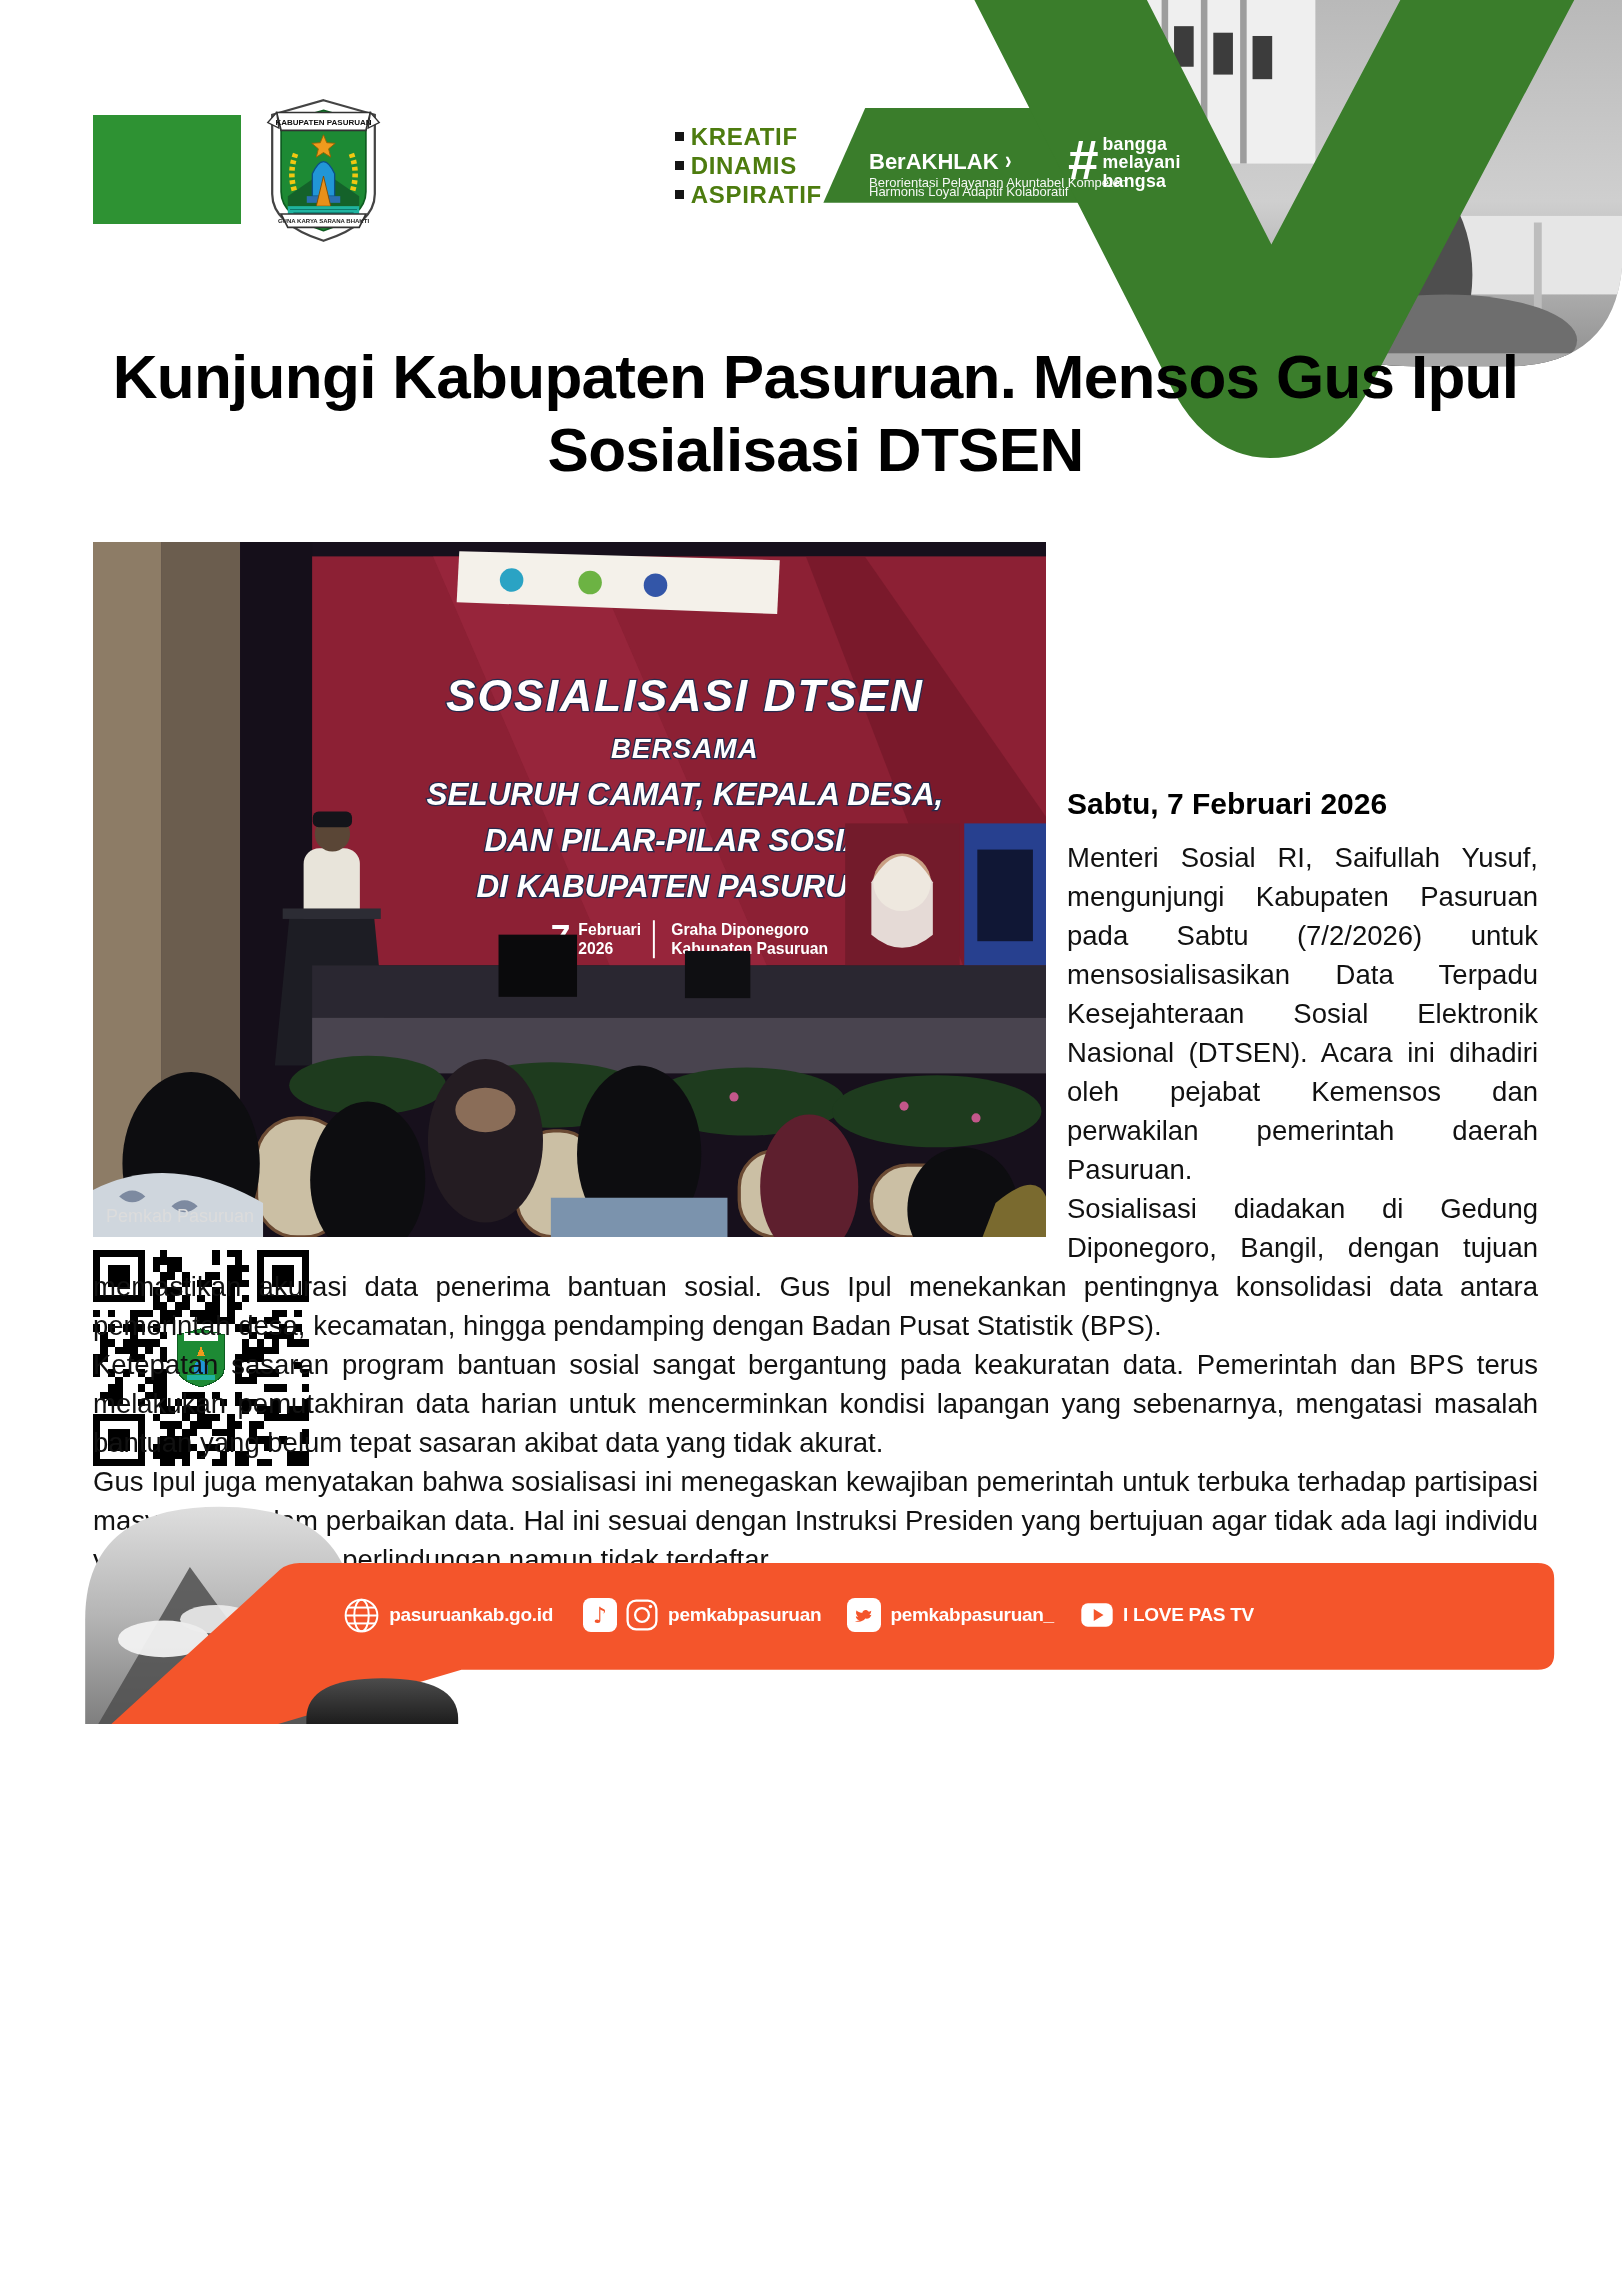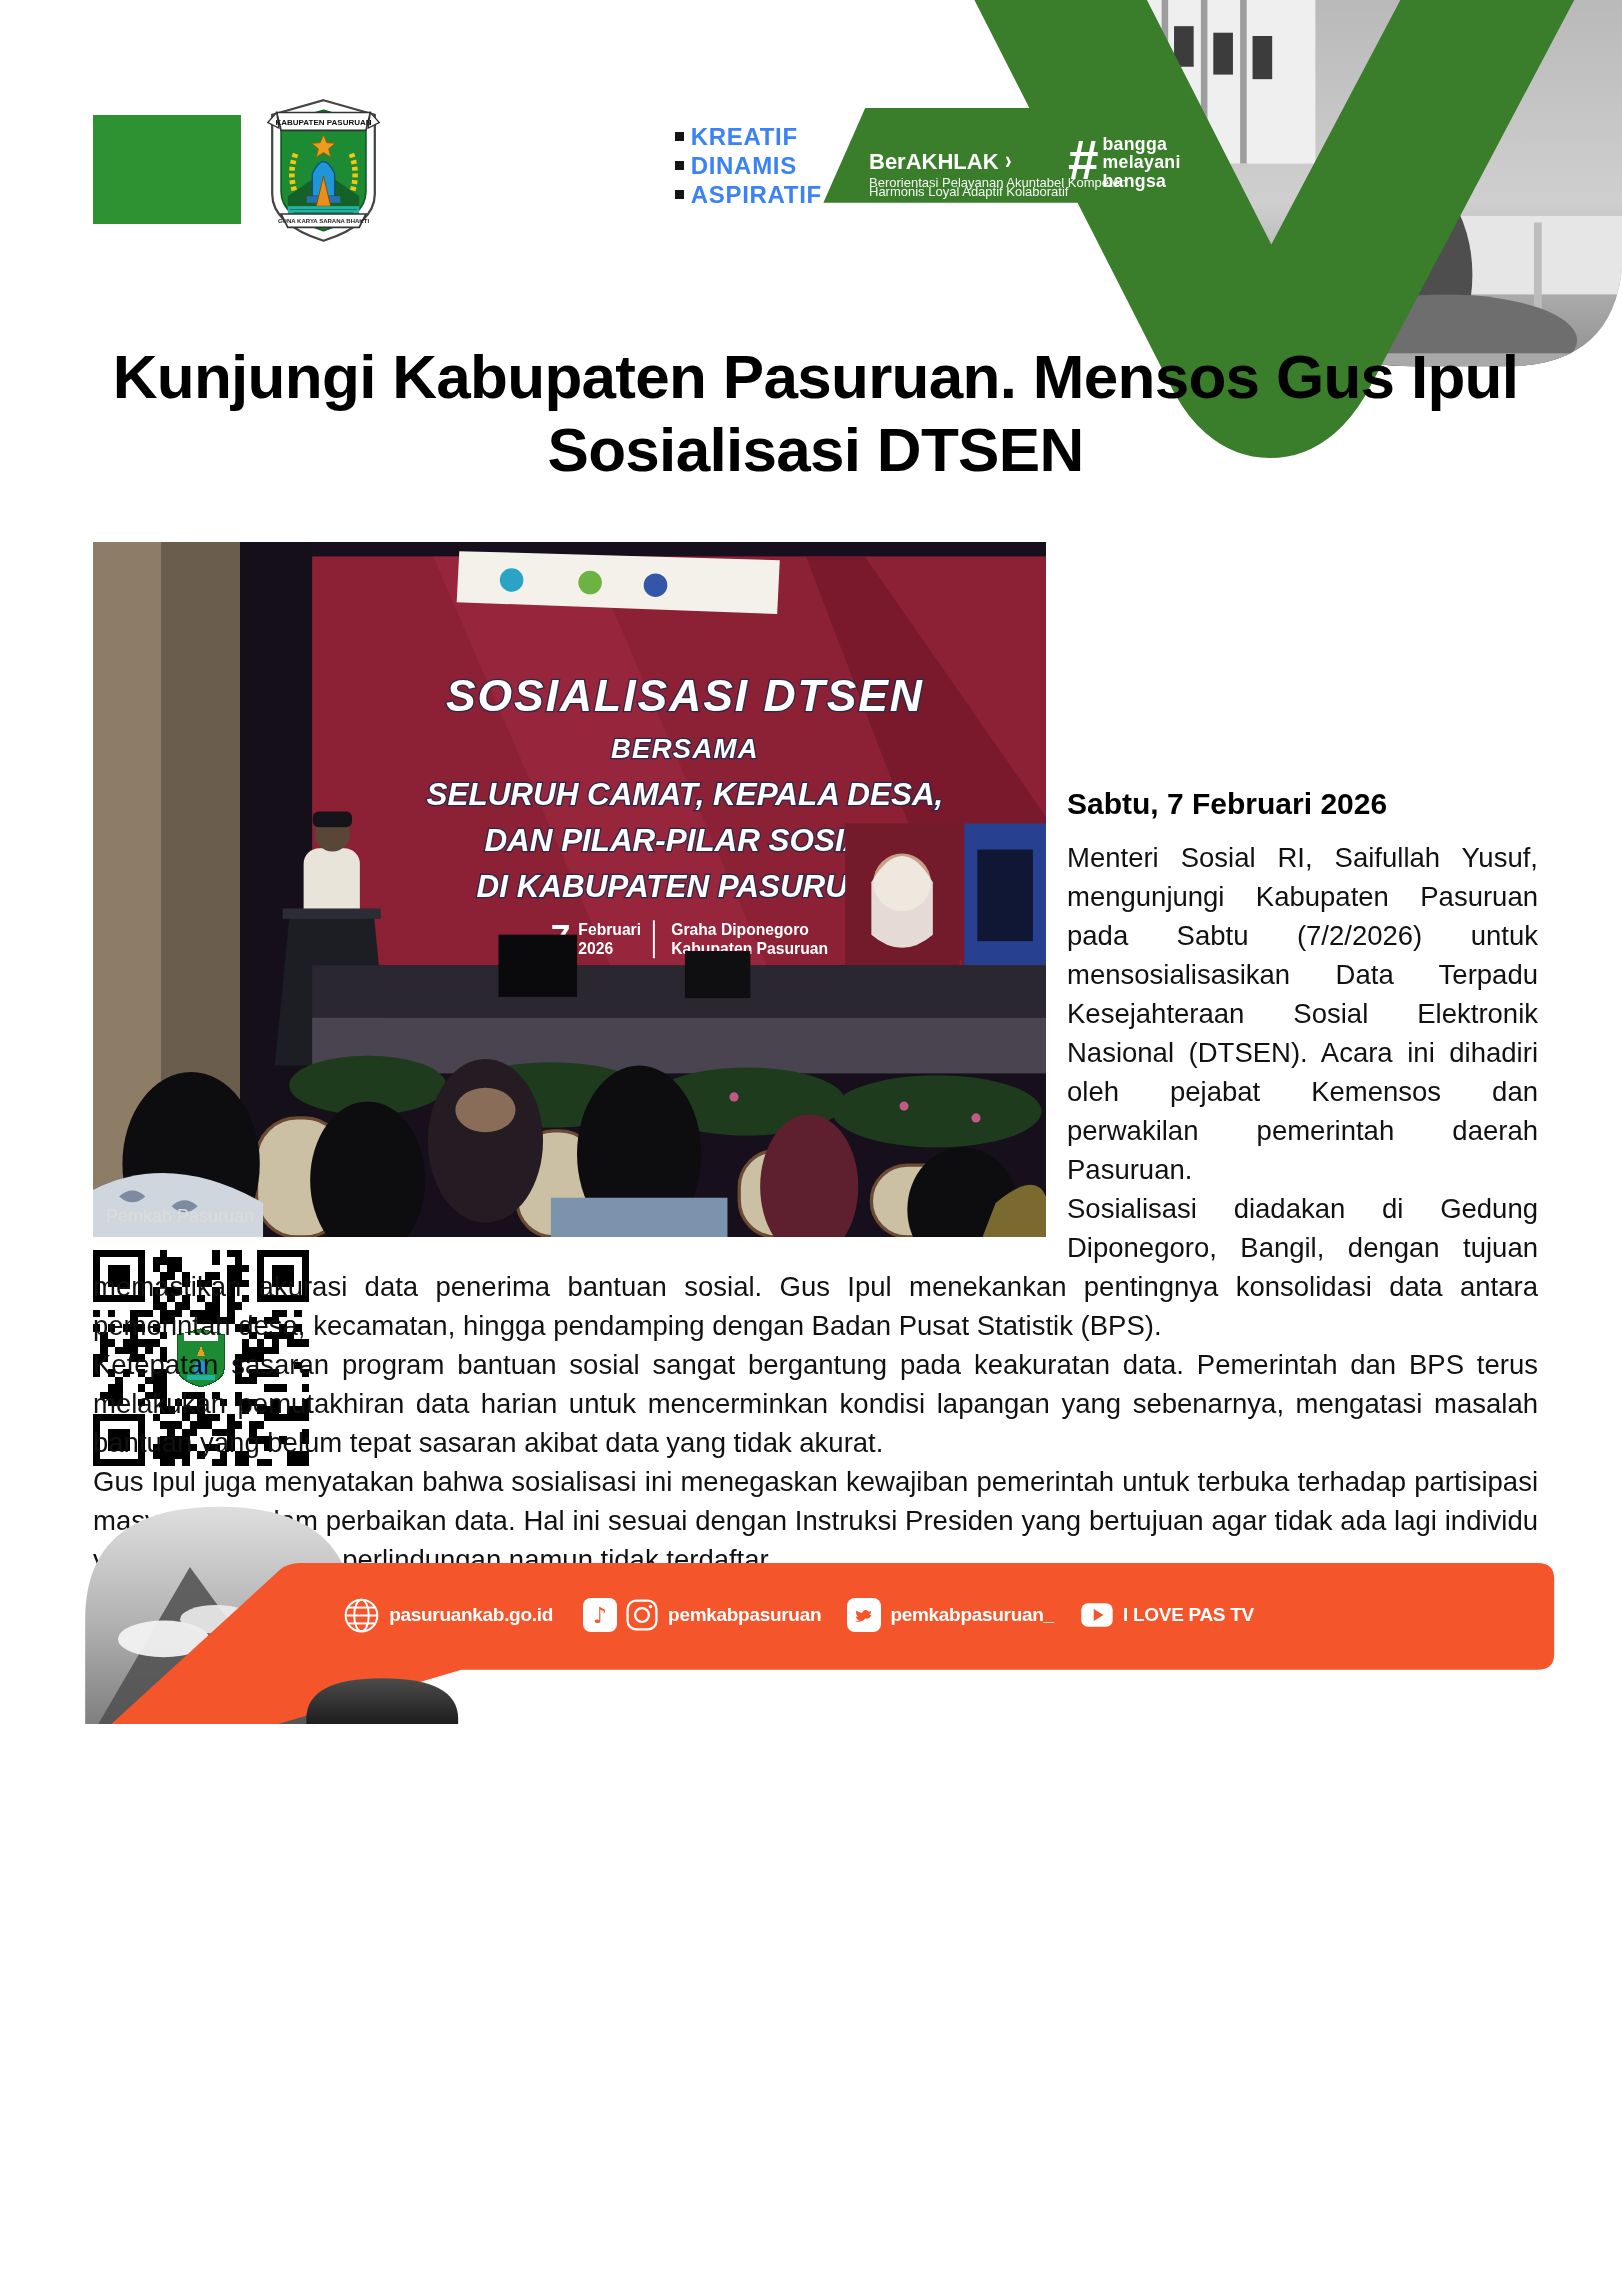--- a/index.html
+++ b/index.html
@@ -8,21 +8,21 @@
   .page{position:relative;width:1623px;height:1724px;background:#fff;}
 
   
   .masthead{position:absolute;top:0;left:0;width:1623px;height:458px;}
   .green-block{position:absolute;left:93px;top:115px;width:148px;height:109px;background:#2E9233;}
   .emblem{position:absolute;left:255px;top:98px;width:137px;height:145px;}
   .brand{position:absolute;left:400px;top:98px;line-height:58px;font-size:73px;font-weight:bold;color:#2E9233;letter-spacing:-1.3px;}
   .taglines{position:absolute;left:675px;top:122px;}
   .tagline{display:flex;align-items:center;height:29px;}
   .tagline .bullet{width:9.2px;height:9.2px;background:#151515;margin-right:6.5px;}
-  .tagline .tl{font-size:24px;font-weight:bold;color:#3b82f6;letter-spacing:0.7px;text-align:right;}
+  .tagline .tl{font-size:24px;font-weight:bold;color:#4d7c0f;letter-spacing:0.7px;text-align:right;}
   .decor-tr{position:absolute;left:818px;top:0;width:805px;height:458px;}
   .berakhlak{position:absolute;left:869px;top:149px;color:#fff;}
   .berakhlak .row1{display:flex;align-items:flex-start;}
   .berakhlak .bt{font-size:22px;font-weight:bold;letter-spacing:0;}
   .berakhlak .chev{font-size:19.6px;font-weight:bold;margin-left:6.5px;transform:scaleY(1.3);}
   .berakhlak .bs{font-size:13px;line-height:9.8px;margin-top:2.6px;opacity:.95;}
   .hashtag{position:absolute;left:1068px;top:135px;display:flex;color:#fff;}
   .hashtag .hsym{font-size:55px;font-weight:bold;line-height:51px;margin-right:3.9px;}
   .hashtag .hcol div{font-size:17.7px;font-weight:bold;line-height:18.3px;letter-spacing:0.3px;}
 

